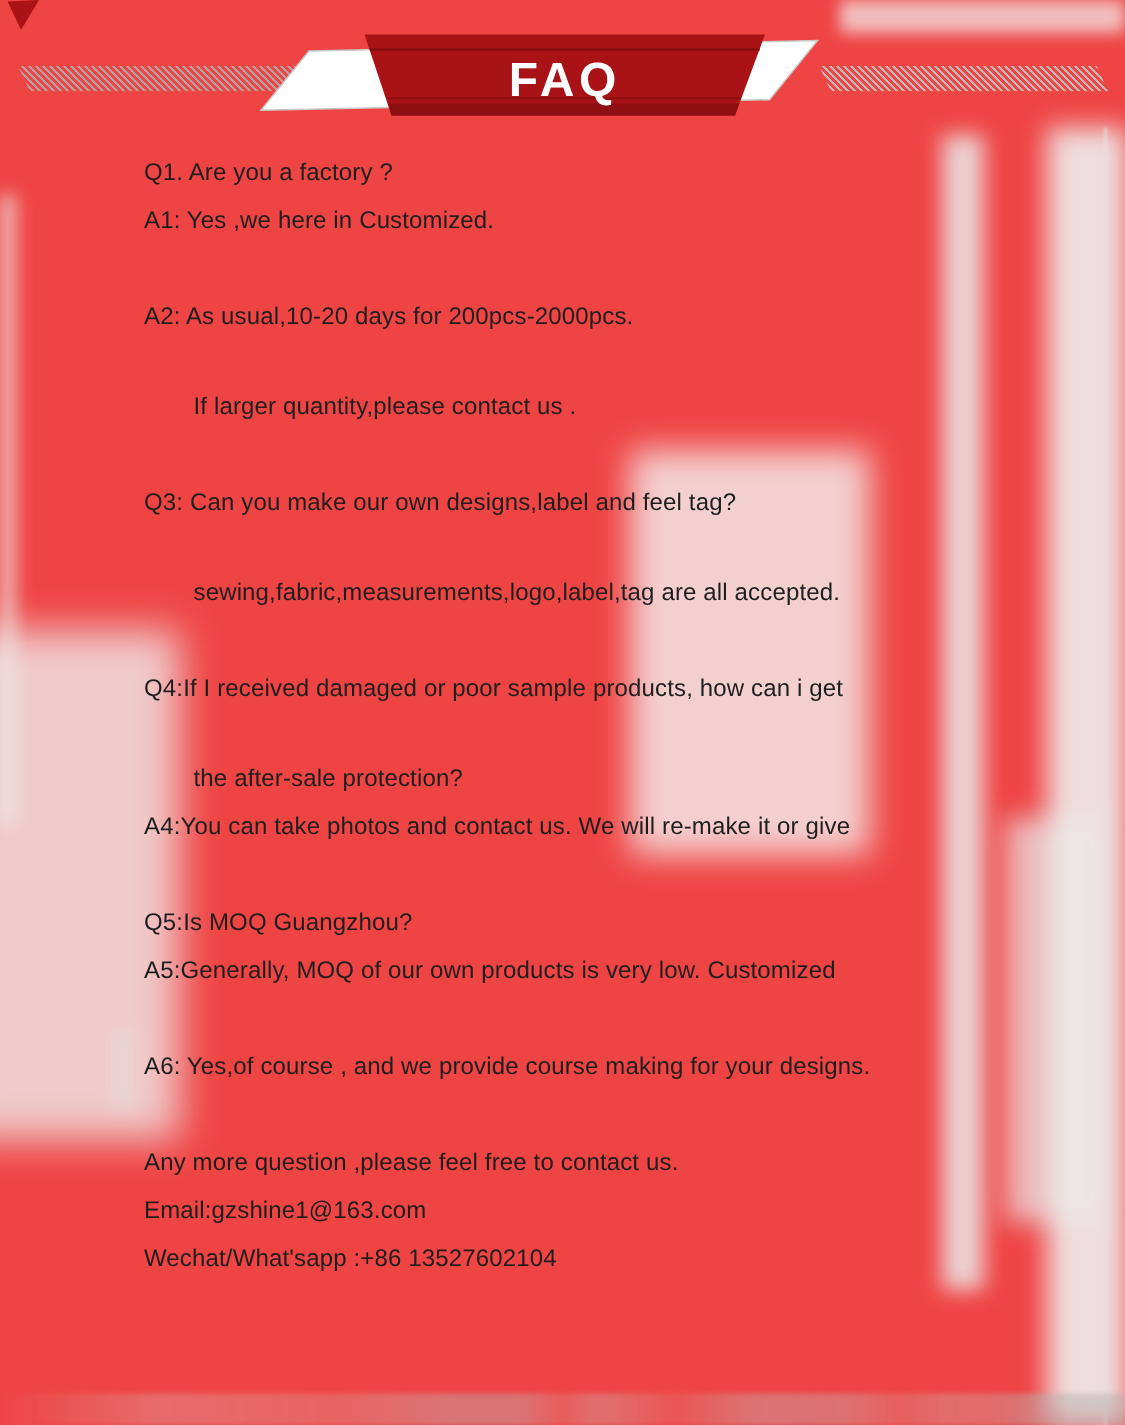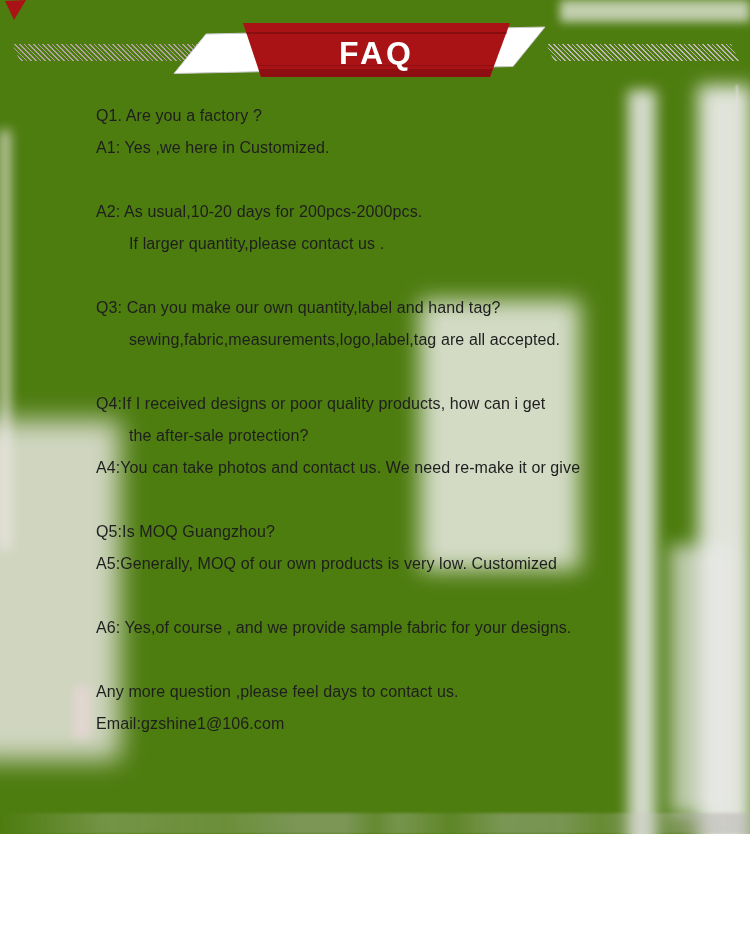--- a/index.html
+++ b/index.html
@@ -1,18 +1,18 @@
 <!DOCTYPE html>
 <html><head>
 <meta charset="utf-8">
 <style>
   html,body{margin:0;padding:0;background:#ffffff;}
   .screen{
-    position:relative;width:750px;height:834px;overflow:hidden;
-    background:#4d7c0f;
+    position:relative;width:750px;height:950px;overflow:hidden;
+    background:#ef4444;
     font-family:"Liberation Sans", sans-serif;
   }
   
   .bg{position:absolute;inset:0;pointer-events:none;}
   .bg .blob{position:absolute;}
   .b1{left:628px;top:90px;width:28px;height:770px;background:#ebebeb;filter:blur(7px);opacity:.85;}
   .b2{left:698px;top:85px;width:54px;height:865px;background:#f0efef;filter:blur(9px);opacity:.9;}
   .b3{left:670px;top:545px;width:62px;height:270px;background:#eaeaea;filter:blur(9px);opacity:.7;}
   .b4{left:-30px;top:420px;width:150px;height:340px;background:#f0ecec;filter:blur(13px);opacity:.8;}
   .b5{left:74px;top:686px;width:16px;height:52px;background:#e9d6d6;filter:blur(5px);opacity:.8;}
@@ -49,21 +49,21 @@
     position:absolute;left:243px;top:30px;width:267px;height:46px;
     line-height:46px;text-align:center;
     font-size:32px;font-weight:bold;color:#ffffff;letter-spacing:3px;
   }
   
   .faq-lines{position:absolute;left:96px;top:100px;width:600px;}
   .line{
     height:32px;line-height:32px;font-size:16px;color:#1e1e1e;
     white-space:pre;letter-spacing:.1px;
   }
-  .line.indent{padding-left:33px;}
+  .line.indent{padding-left:33px;margin-top:28px;}
 </style>
 </head>
 <body>
 
 <div class="screen">
 
   <div class="bg">
     <div class="blob b1"></div>
     <div class="blob b2"></div>
     <div class="blob b3"></div>
@@ -90,29 +90,30 @@
     <div class="faq-title">FAQ</div>
   </div>
 
   <div class="faq-lines">
     <div class="line">Q1. Are you a factory ?</div>
       <div class="line">A1: Yes ,we here in Customized.</div>
       <div class="line"></div>
       <div class="line">A2: As usual,10-20 days for 200pcs-2000pcs.</div>
       <div class="line indent">If larger quantity,please contact us .</div>
       <div class="line"></div>
-      <div class="line">Q3: Can you make our own quantity,label and hand tag?</div>
+      <div class="line">Q3: Can you make our own designs,label and feel tag?</div>
       <div class="line indent">sewing,fabric,measurements,logo,label,tag are all accepted.</div>
       <div class="line"></div>
-      <div class="line">Q4:If I received designs or poor quality products, how can i get</div>
+      <div class="line">Q4:If I received damaged or poor sample products, how can i get</div>
       <div class="line indent">the after-sale protection?</div>
-      <div class="line">A4:You can take photos and contact us. We need re-make it or give</div>
+      <div class="line">A4:You can take photos and contact us. We will re-make it or give</div>
       <div class="line"></div>
       <div class="line">Q5:Is MOQ Guangzhou?</div>
       <div class="line">A5:Generally, MOQ of our own products is very low. Customized</div>
       <div class="line"></div>
-      <div class="line">A6: Yes,of course , and we provide sample fabric for your designs.</div>
+      <div class="line">A6: Yes,of course , and we provide course making for your designs.</div>
       <div class="line"></div>
-    <div class="line">Any more question ,please feel days to contact us.</div>
-    <div class="line">Email:gzshine1@106.com</div>
+    <div class="line">Any more question ,please feel free to contact us.</div>
+    <div class="line">Email:gzshine1@163.com</div>
+    <div class="line">Wechat/What'sapp :+86 13527602104</div>
   </div>
 
 </div>
 
 </body></html>

